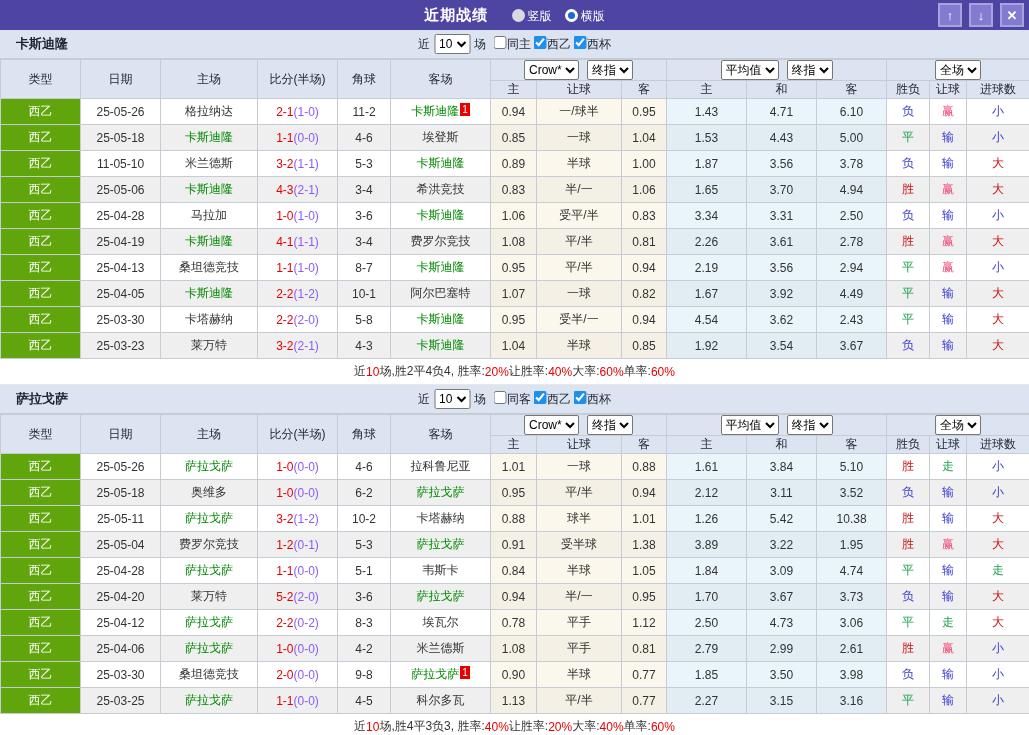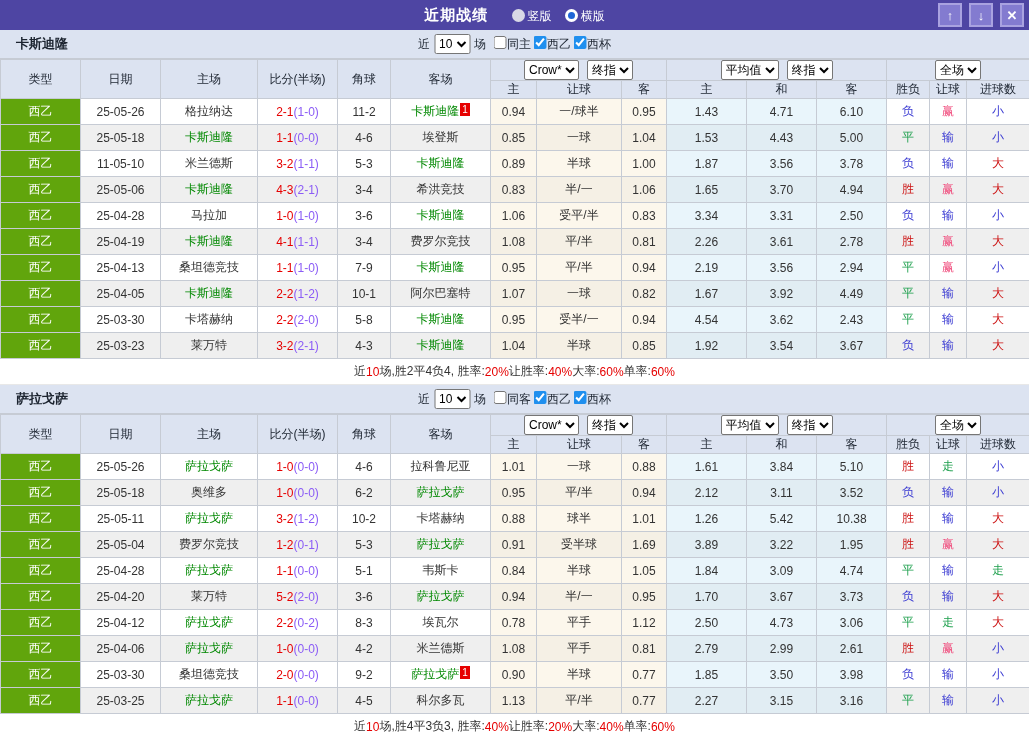--- a/index.html
+++ b/index.html
@@ -286,21 +286,21 @@
             <td class="c-avg">2.78</td>
             <td class="res r-red">胜</td>
             <td class="res r-pink">赢</td>
             <td class="res r-red">大</td>
           </tr>
           <tr>
             <td class="league">西乙</td>
             <td>25-04-13</td>
             <td><span>桑坦德竞技</span></td>
             <td><span class="ft">1-1</span><span class="half">(1-0)</span></td>
-            <td>7-9</td>
+            <td>8-7</td>
             <td><span class="team-self">卡斯迪隆</span></td>
             <td class="c-crow">0.95</td>
             <td class="c-crow">平/半</td>
             <td class="c-crow">0.94</td>
             <td class="c-avg">2.19</td>
             <td class="c-avg">3.56</td>
             <td class="c-avg">2.94</td>
             <td class="res r-green">平</td>
             <td class="res r-pink">赢</td>
             <td class="res r-blue">小</td>
@@ -502,21 +502,21 @@
           </tr>
           <tr>
             <td class="league">西乙</td>
             <td>25-05-04</td>
             <td><span>费罗尔竞技</span></td>
             <td><span class="ft">1-2</span><span class="half">(0-1)</span></td>
             <td>5-3</td>
             <td><span class="team-self">萨拉戈萨</span></td>
             <td class="c-crow">0.91</td>
             <td class="c-crow">受半球</td>
-            <td class="c-crow">1.69</td>
+            <td class="c-crow">1.38</td>
             <td class="c-avg">3.89</td>
             <td class="c-avg">3.22</td>
             <td class="c-avg">1.95</td>
             <td class="res r-red">胜</td>
             <td class="res r-pink">赢</td>
             <td class="res r-red">大</td>
           </tr>
           <tr>
             <td class="league">西乙</td>
             <td>25-04-28</td>
@@ -583,21 +583,21 @@
             <td class="c-avg">2.61</td>
             <td class="res r-red">胜</td>
             <td class="res r-pink">赢</td>
             <td class="res r-blue">小</td>
           </tr>
           <tr>
             <td class="league">西乙</td>
             <td>25-03-30</td>
             <td><span>桑坦德竞技</span></td>
             <td><span class="ft">2-0</span><span class="half">(0-0)</span></td>
-            <td>9-2</td>
+            <td>9-8</td>
             <td><span class="team-self">萨拉戈萨</span><span class="badge">1</span></td>
             <td class="c-crow">0.90</td>
             <td class="c-crow">半球</td>
             <td class="c-crow">0.77</td>
             <td class="c-avg">1.85</td>
             <td class="c-avg">3.50</td>
             <td class="c-avg">3.98</td>
             <td class="res r-blue">负</td>
             <td class="res r-blue">输</td>
             <td class="res r-blue">小</td>

